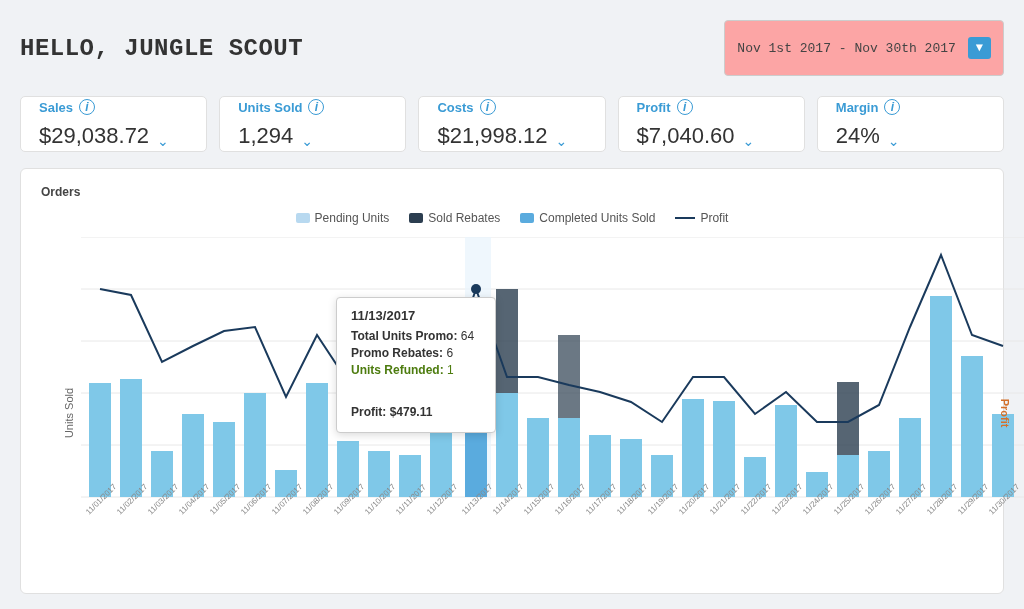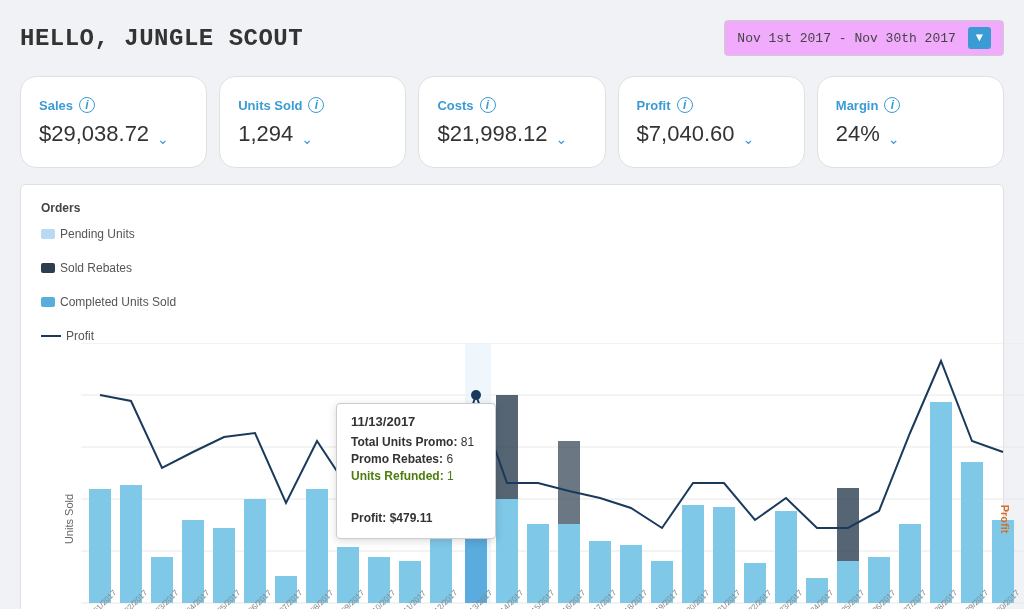--- a/index.html
+++ b/index.html
@@ -22,24 +22,24 @@
     .page-title {
       font-size: 24px;
       font-weight: 700;
       color: #333;
       letter-spacing: 0.5px;
     }
 
     .date-picker {
       display: flex;
       align-items: center;
-      background: #f0abfc;
+      background: #fca5a5;
       border: 1px solid #ccc;
       border-radius: 4px;
-      padding: 6px 12px;
+      padding: 16px 12px;
       cursor: pointer;
       font-size: 13px;
       color: #444;
       gap: 8px;
     }
 
     .date-picker .chevron {
       background: #3a9bd5;
       color: white;
       padding: 4px 8px;
@@ -51,22 +51,22 @@
     .metrics-row {
       display: flex;
       gap: 12px;
       margin-bottom: 16px;
     }
 
     .metric-card {
       flex: 1;
       background: white;
       border: 1px solid #e0e0e0;
-      border-radius: 16px;
-      padding: 20px 18px;
+      border-radius: 5px;
+      padding: 2px 18px;
     }
 
     .metric-label {
       font-size: 13px;
       color: #3a9bd5;
       font-weight: 600;
       display: flex;
       align-items: center;
       gap: 6px;
       margin-bottom: 8px;
@@ -113,23 +113,23 @@
       font-size: 12px;
       font-weight: 600;
       color: #444;
       margin-bottom: 12px;
     }
 
     .chart-legend {
       display: flex;
       justify-content: center;
       gap: 20px;
+      margin-bottom: 12px;
       font-size: 12px;
       color: #555;
-      flex-direction: column;
     }
 
     .legend-item {
       display: flex;
       align-items: center;
       gap: 5px;
     }
 
     .legend-box {
       width: 14px;
@@ -378,21 +378,21 @@
       <text x="849" y="278" font-size="8" fill="#888" transform="rotate(-45,849,278)">11/28/2017</text>
       <text x="880" y="278" font-size="8" fill="#888" transform="rotate(-45,880,278)">11/29/2017</text>
       <text x="911" y="278" font-size="8" fill="#888" transform="rotate(-45,911,278)">11/30/2017</text>
     </svg>
 
     
     <div class="tooltip-box">
       <div class="tooltip-date">11/13/2017</div>
       <div class="tooltip-row">
         <strong>Total Units Promo:</strong>
-        <span>81</span>
+        <span>64</span>
       </div>
       <div class="tooltip-row">
         <strong>Promo Rebates:</strong>
         <span>6</span>
       </div>
       <div class="tooltip-row units-refunded">
         <strong>Units Refunded:</strong>
         <span>1</span>
       </div>
       <div class="tooltip-row profit">

